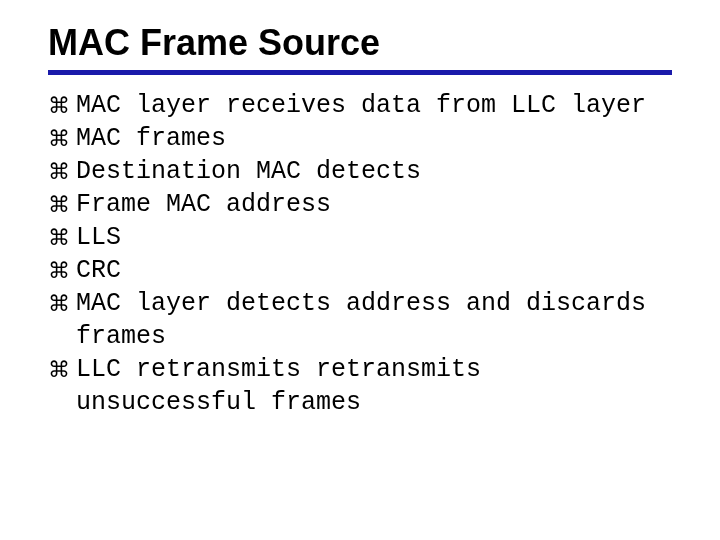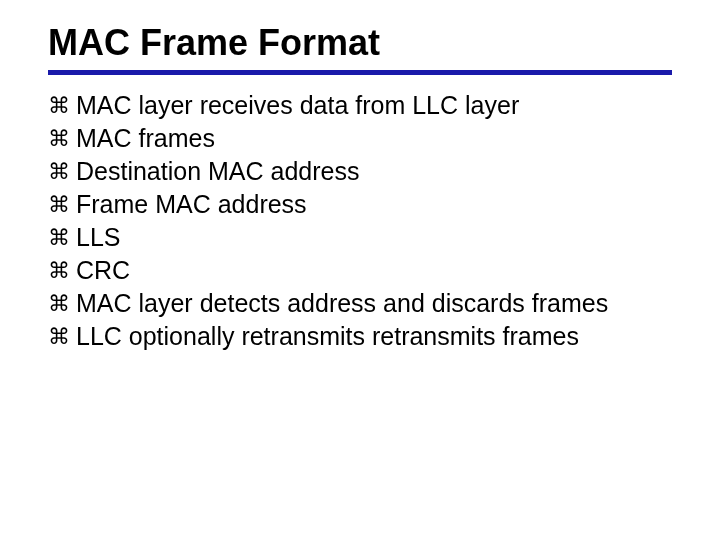--- a/index.html
+++ b/index.html
@@ -47,55 +47,56 @@
     flex: 0 0 auto;
     font-size: 22px;
     font-family: "Segoe UI Symbol", "Apple Symbols", Arial, sans-serif;
     color: #000000;
     margin-right: 6px;
     position: relative;
     top: 2px;
   }
   .bullet-text {
     flex: 1 1 auto;
+    font-family: Liberation Mono, monospace;
   }
 </style>
 </head>
 <body>
 
 <div class="slide">
-  <h1 class="title">MAC Frame Format</h1>
+  <h1 class="title">MAC Frame Source</h1>
   <hr class="rule">
   <ul class="bullets">
     <li>
       <span class="bullet-icon">⌘</span>
       <span class="bullet-text">MAC layer receives data from LLC layer</span>
     </li>
     <li>
       <span class="bullet-icon">⌘</span>
       <span class="bullet-text">MAC frames</span>
     </li>
     <li>
       <span class="bullet-icon">⌘</span>
-      <span class="bullet-text">Destination MAC address</span>
+      <span class="bullet-text">Destination MAC detects</span>
     </li>
     <li>
       <span class="bullet-icon">⌘</span>
       <span class="bullet-text">Frame MAC address</span>
     </li>
     <li>
       <span class="bullet-icon">⌘</span>
       <span class="bullet-text">LLS</span>
     </li>
     <li>
       <span class="bullet-icon">⌘</span>
       <span class="bullet-text">CRC</span>
     </li>
     <li>
       <span class="bullet-icon">⌘</span>
       <span class="bullet-text">MAC layer detects address and discards frames</span>
     </li>
     <li>
       <span class="bullet-icon">⌘</span>
-      <span class="bullet-text">LLC optionally retransmits retransmits frames</span>
+      <span class="bullet-text">LLC retransmits retransmits unsuccessful frames</span>
     </li>
   </ul>
 </div>
 
 </body></html>

